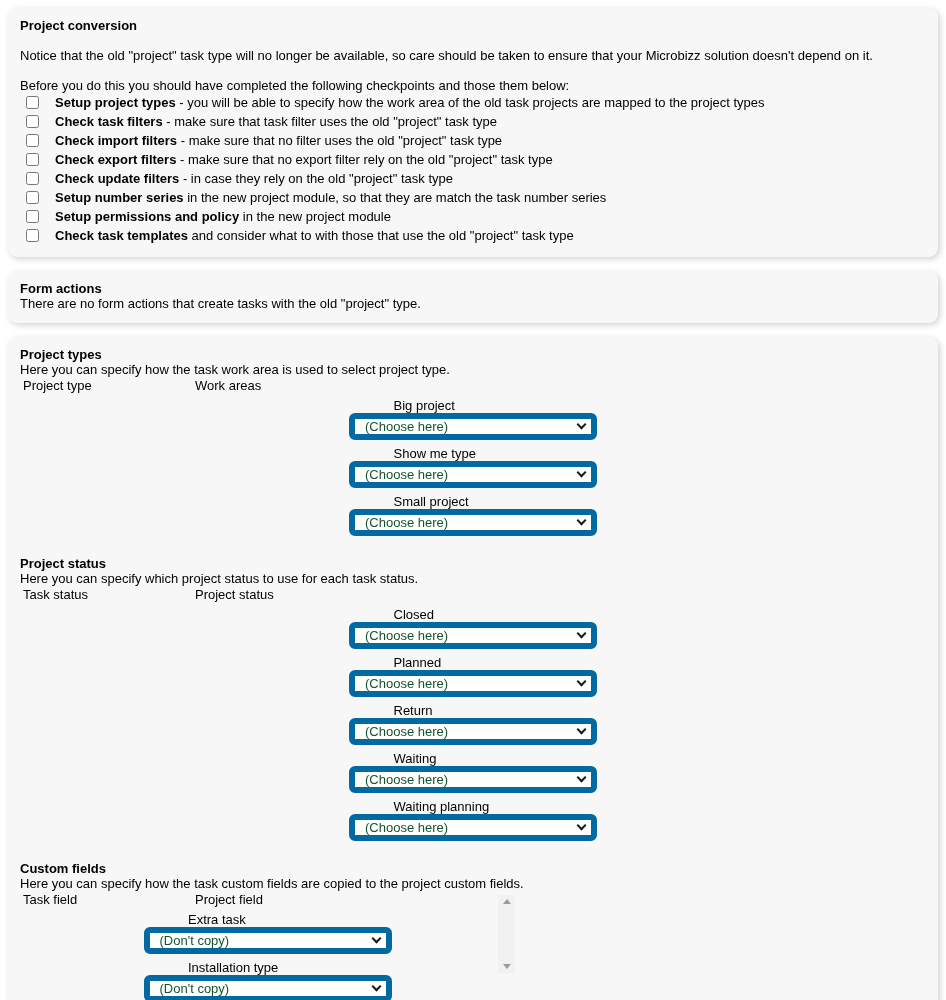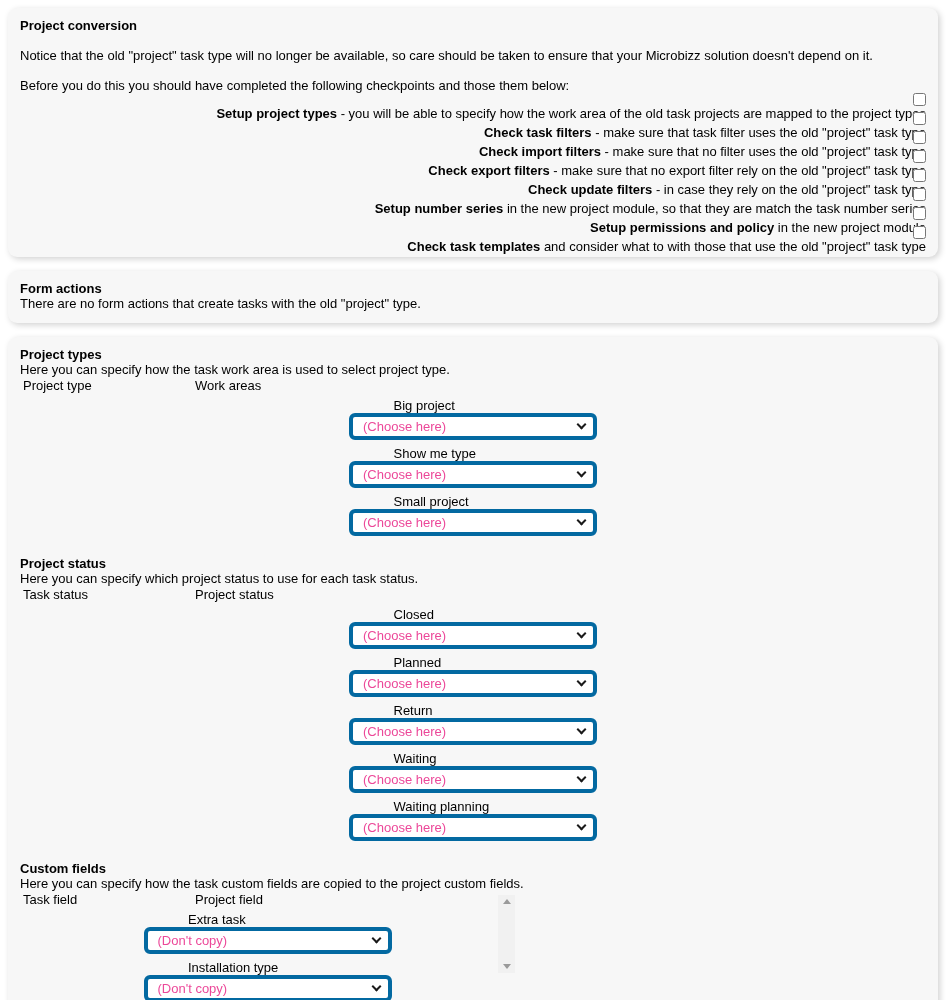--- a/index.html
+++ b/index.html
@@ -18,44 +18,43 @@
     box-shadow: 2px 2px 6px rgba(0,0,0,0.18);
     margin: 0 8px 14px 8px;
     padding: 10px 12px 12px 12px;
   }
   .panel.first { margin-top: 8px; }
   .bold { font-weight: bold; }
   .pline { line-height: 15px; margin: 0; }
   .gap15 { height: 15px; }
   
   .chk-row {
-    display: flex; align-items: flex-end;
-    height: 19px; gap: 0;
+    display: flex; align-items: center;
+    height: 19px; gap: 16px;
     padding-left: 6px;
-    flex-direction: column;
   }
   .chk-row input[type=checkbox] {
     width: 13px; height: 13px; margin: 0; flex: 0 0 auto;
   }
   
   .section-title { font-weight: bold; line-height: 15px; }
   .section-sub { line-height: 15px; }
   .cols-header { display: flex; line-height: 16px; padding: 1px 0 4px 3px; }
   .col1 { width: 172px; }
   .form-row { display: flex; align-items: center; margin-bottom: 6px; flex-direction: column; }
   .row-label { width: 175px; padding-left: 8px; }
   .select-wrap { position: relative; width: 248px; }
   select {
     width: 248px; height: 27px;
-    border: 4px solid #0369a1;
+    border: 6px solid #0369a1;
     border-radius: 6px;
     background: #ffffff;
     font-family: "Liberation Sans", sans-serif;
     font-size: 13px;
-    color: #ec4899;
+    color: #14532d;
     padding: 0 26px 0 10px;
     -webkit-appearance: none;
     -moz-appearance: none;
     appearance: none;
   }
   .chevron {
     position: absolute; right: 12px; top: 8px;
     width: 7px; height: 7px;
     border-right: 2px solid #1a1a1a;
     border-bottom: 2px solid #1a1a1a;

